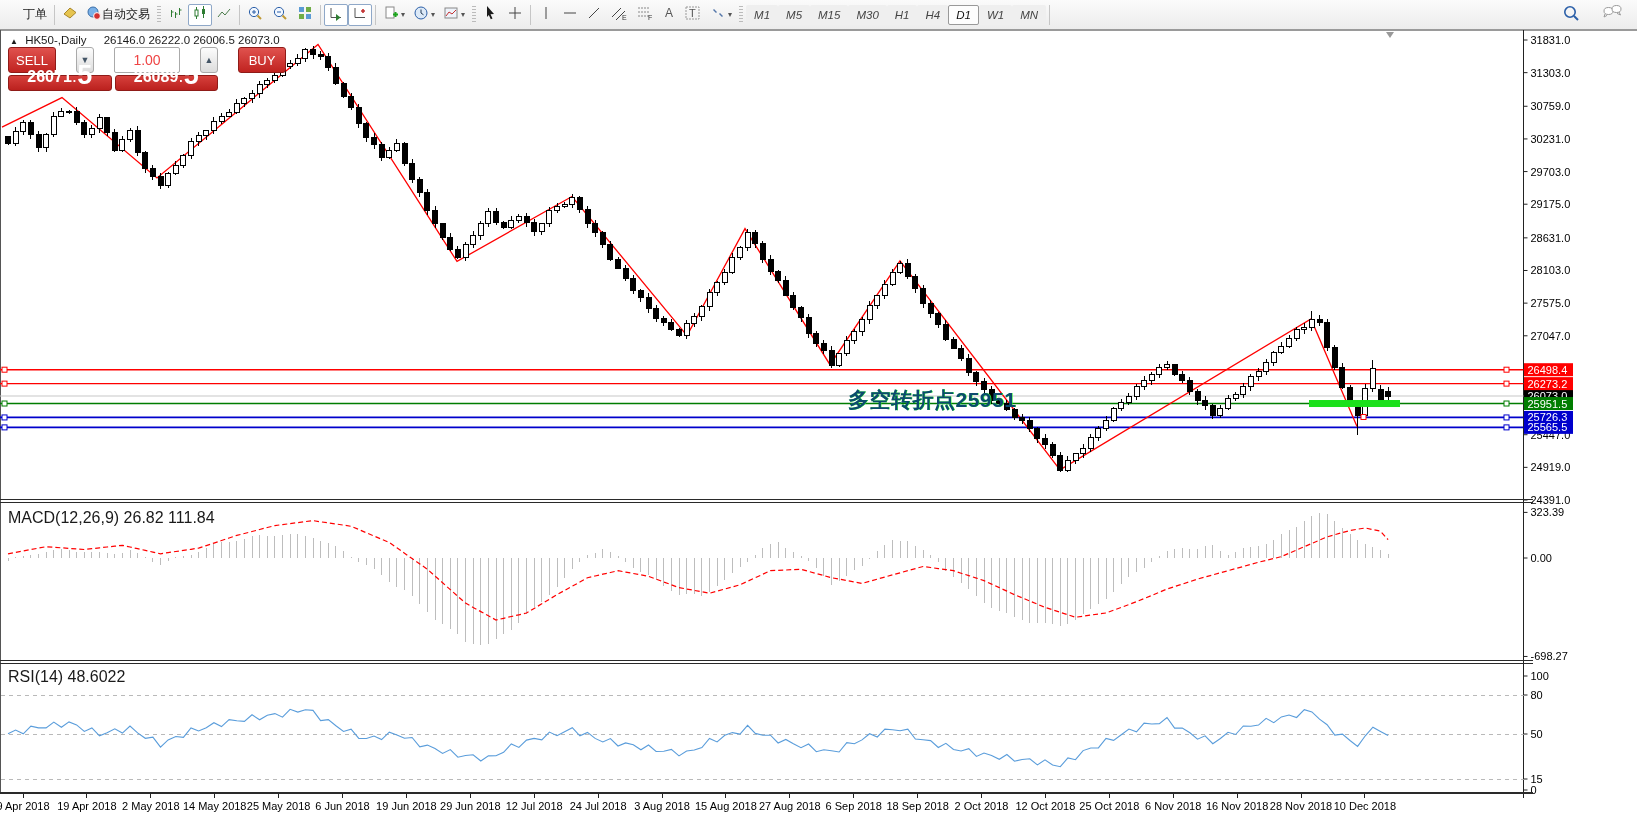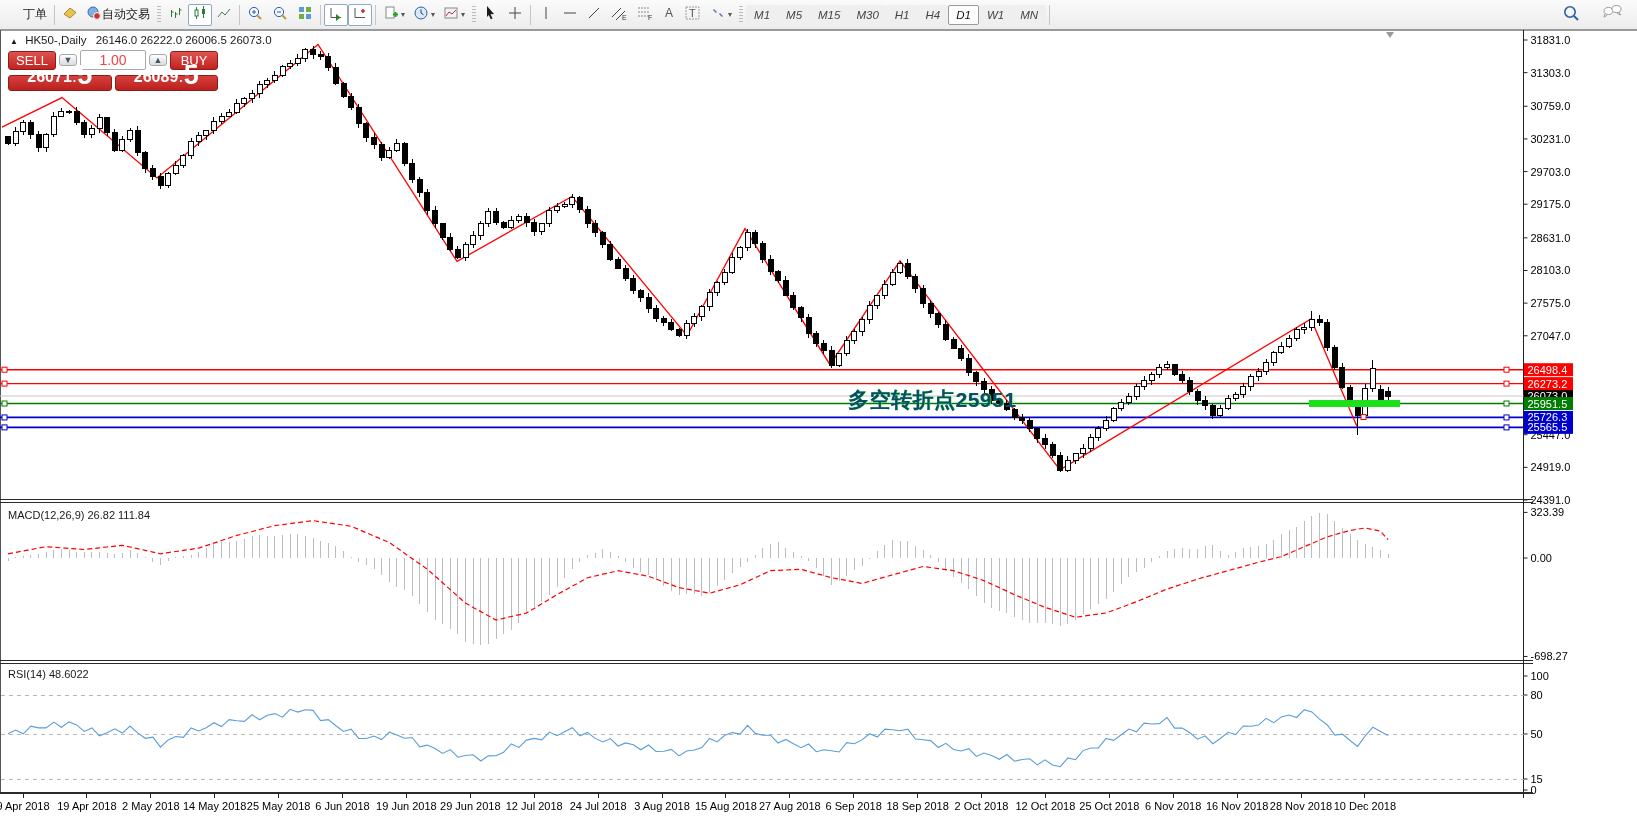--- a/index.html
+++ b/index.html
@@ -18,27 +18,27 @@
   .tgrip{width:4px;height:18px;margin:0 3px;
     background:repeating-linear-gradient(to bottom,#bbb 0 1px,transparent 1px 3px);}
   .caret{font-size:8px;color:#555;margin-left:2px;}
   .tf-btn{height:20px;padding:0 7px;font-size:11.5px;color:#444;border:1px solid transparent;border-radius:2px;font-style:italic;}
   .tf-btn.pressed{border-color:#999;background:#fdfdfd;color:#111;}
   .toolbar-right{margin-left:auto;display:flex;align-items:center;margin-right:10px;gap:12px;}
 
   
   .chart-title{position:absolute;left:10px;top:34px;font-size:11.5px;color:#1a1a1a;z-index:5;}
   .chart-title .tri{font-size:8px;margin-right:4px;}
-  .pane-label{position:absolute;left:8px;font-size:11px;color:#1a1a1a;z-index:5;}
+  .pane-label{position:absolute;left:8px;font-size:16px;color:#1a1a1a;z-index:5;}
   .annotation{position:absolute;font-size:21px;font-weight:bold;color:#2bff2b;
     text-shadow:0.6px 0 0 #2bff2b;z-index:6;white-space:nowrap;letter-spacing:0.5px;}
 
   
   .trade-panel{position:absolute;left:8px;top:47px;width:210px;z-index:10;}
-  .tp-row1{display:flex;height:26px;gap:3px;align-items:center;}
+  .tp-row1{display:flex;height:26px;gap:20px;}
   .tp-btn{flex:0 0 48px;color:#fff;font-size:13px;display:flex;align-items:center;justify-content:center;
     background:linear-gradient(#e0524e,#c02320);border:1px solid #8f1b18;border-radius:3px;}
   .tp-spin{flex:0 0 18px;background:linear-gradient(#fdfdfd,#dcdcdc);border:1px solid #aaa;border-radius:3px;
     display:flex;align-items:center;justify-content:center;font-size:9px;color:#456;padding:0;}
   .vol-input{flex:1 1 auto;width:60px;text-align:center;font-size:14px;border:1px solid #aaa;border-radius:2px;
     font-family:"Liberation Sans",sans-serif;color:#ef4444;}
   .tp-row2{display:flex;gap:3px;margin-top:2px;height:16px;}
   .tp-price{flex:1 1 50%;background:linear-gradient(#d6403c,#bb211e);border:1px solid #8f1b18;border-radius:3px;
     color:#fff;display:flex;align-items:flex-end;justify-content:center;padding-bottom:1px;}
   .tp-price .main{font-size:16px;font-weight:bold;line-height:20px;margin-bottom:2px;}
@@ -937,21 +937,21 @@
       <line x1="0" y1="499.5" x2="1533" y2="499.5" stroke="#2a2a2a" stroke-width="1.4" shape-rendering="crispEdges"></line>
       <line x1="0" y1="502.5" x2="1533" y2="502.5" stroke="#2a2a2a" stroke-width="1.4" shape-rendering="crispEdges"></line>
       <line x1="0" y1="660.5" x2="1533" y2="660.5" stroke="#2a2a2a" stroke-width="1.4" shape-rendering="crispEdges"></line>
       <line x1="0" y1="663.5" x2="1533" y2="663.5" stroke="#2a2a2a" stroke-width="1.4" shape-rendering="crispEdges"></line>
       <line x1="0" y1="793" x2="1533" y2="793" stroke="#2a2a2a" stroke-width="1.6" shape-rendering="crispEdges"></line>
     </svg>
 
   <div class="chart-title">
     <span class="tri">▲</span>
     <span>HK50-,Daily</span>
-    <span style="margin-left:6px;">26146.0 26222.0 26006.5 26073.0</span>
+    <span style="margin-left:14px;">26146.0 26222.0 26006.5 26073.0</span>
   </div>
 
   <div class="pane-label" style="top:509px;">MACD(12,26,9) 26.82 111.84</div>
   <div class="pane-label" style="top:668px;">RSI(14) 48.6022</div>
 
   <div class="annotation" id="annotation" style="left: 848px; top: 386px; color: #0c4a6e;">多空转折点25951</div>
 
   <div class="trade-panel">
     <div class="tp-row1">
       <button class="tp-btn">SELL</button>

